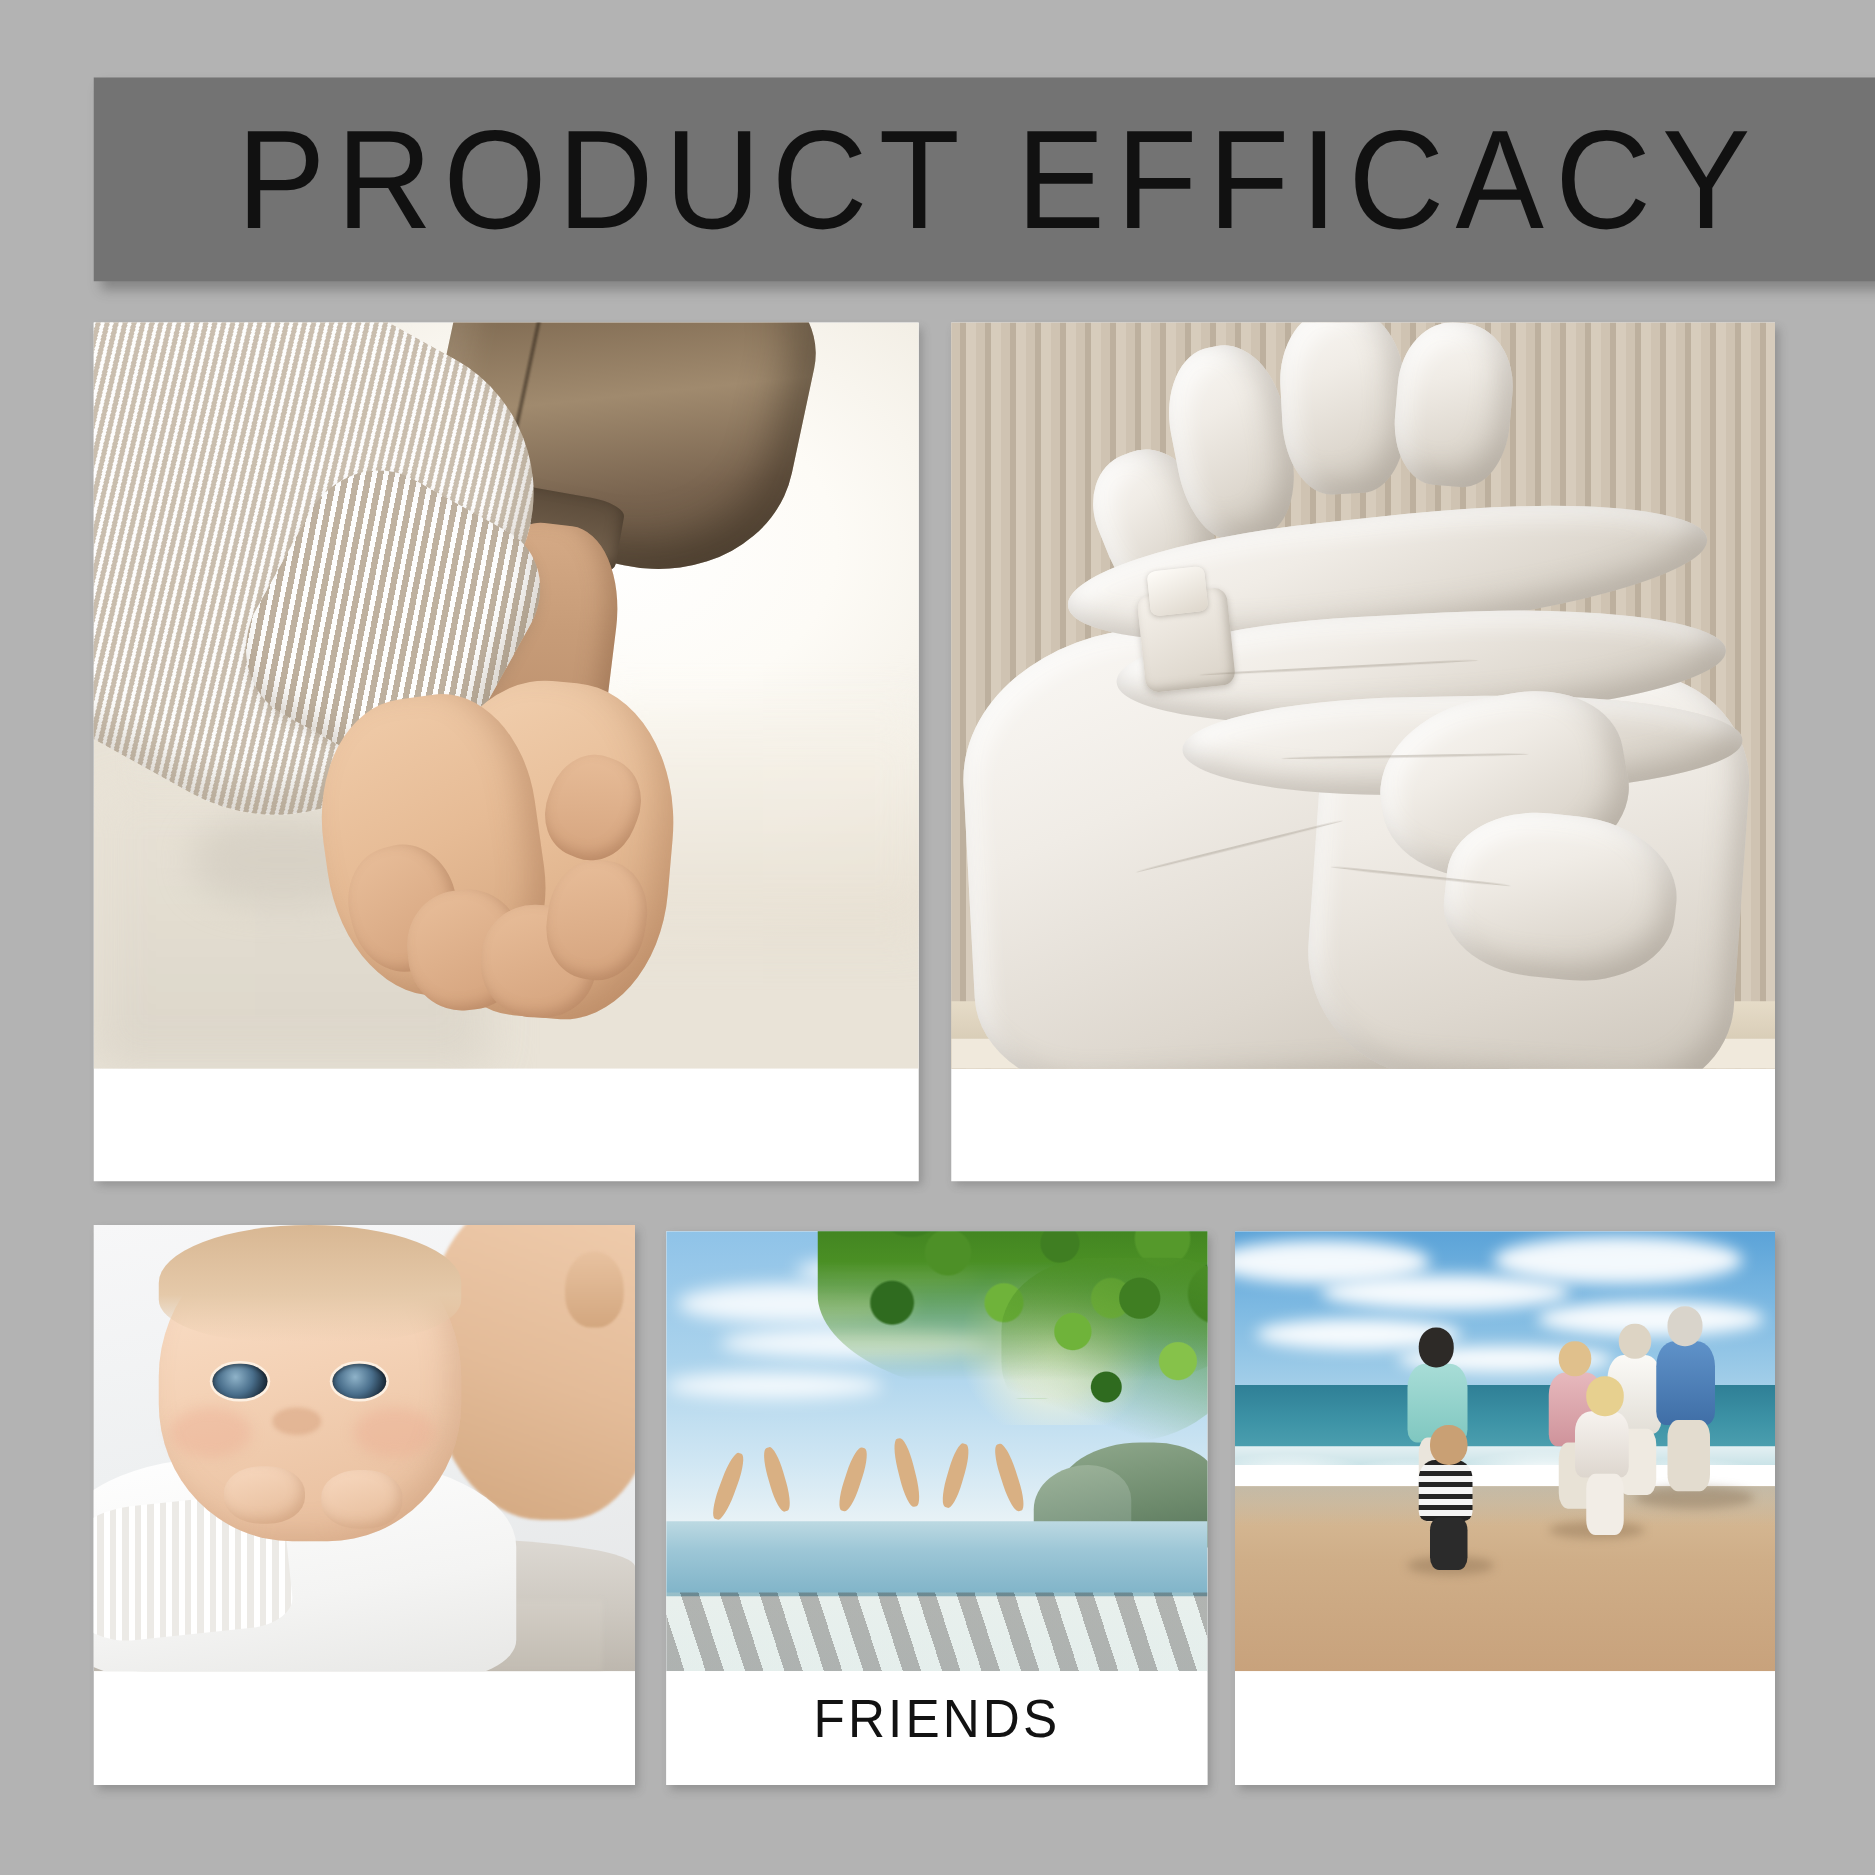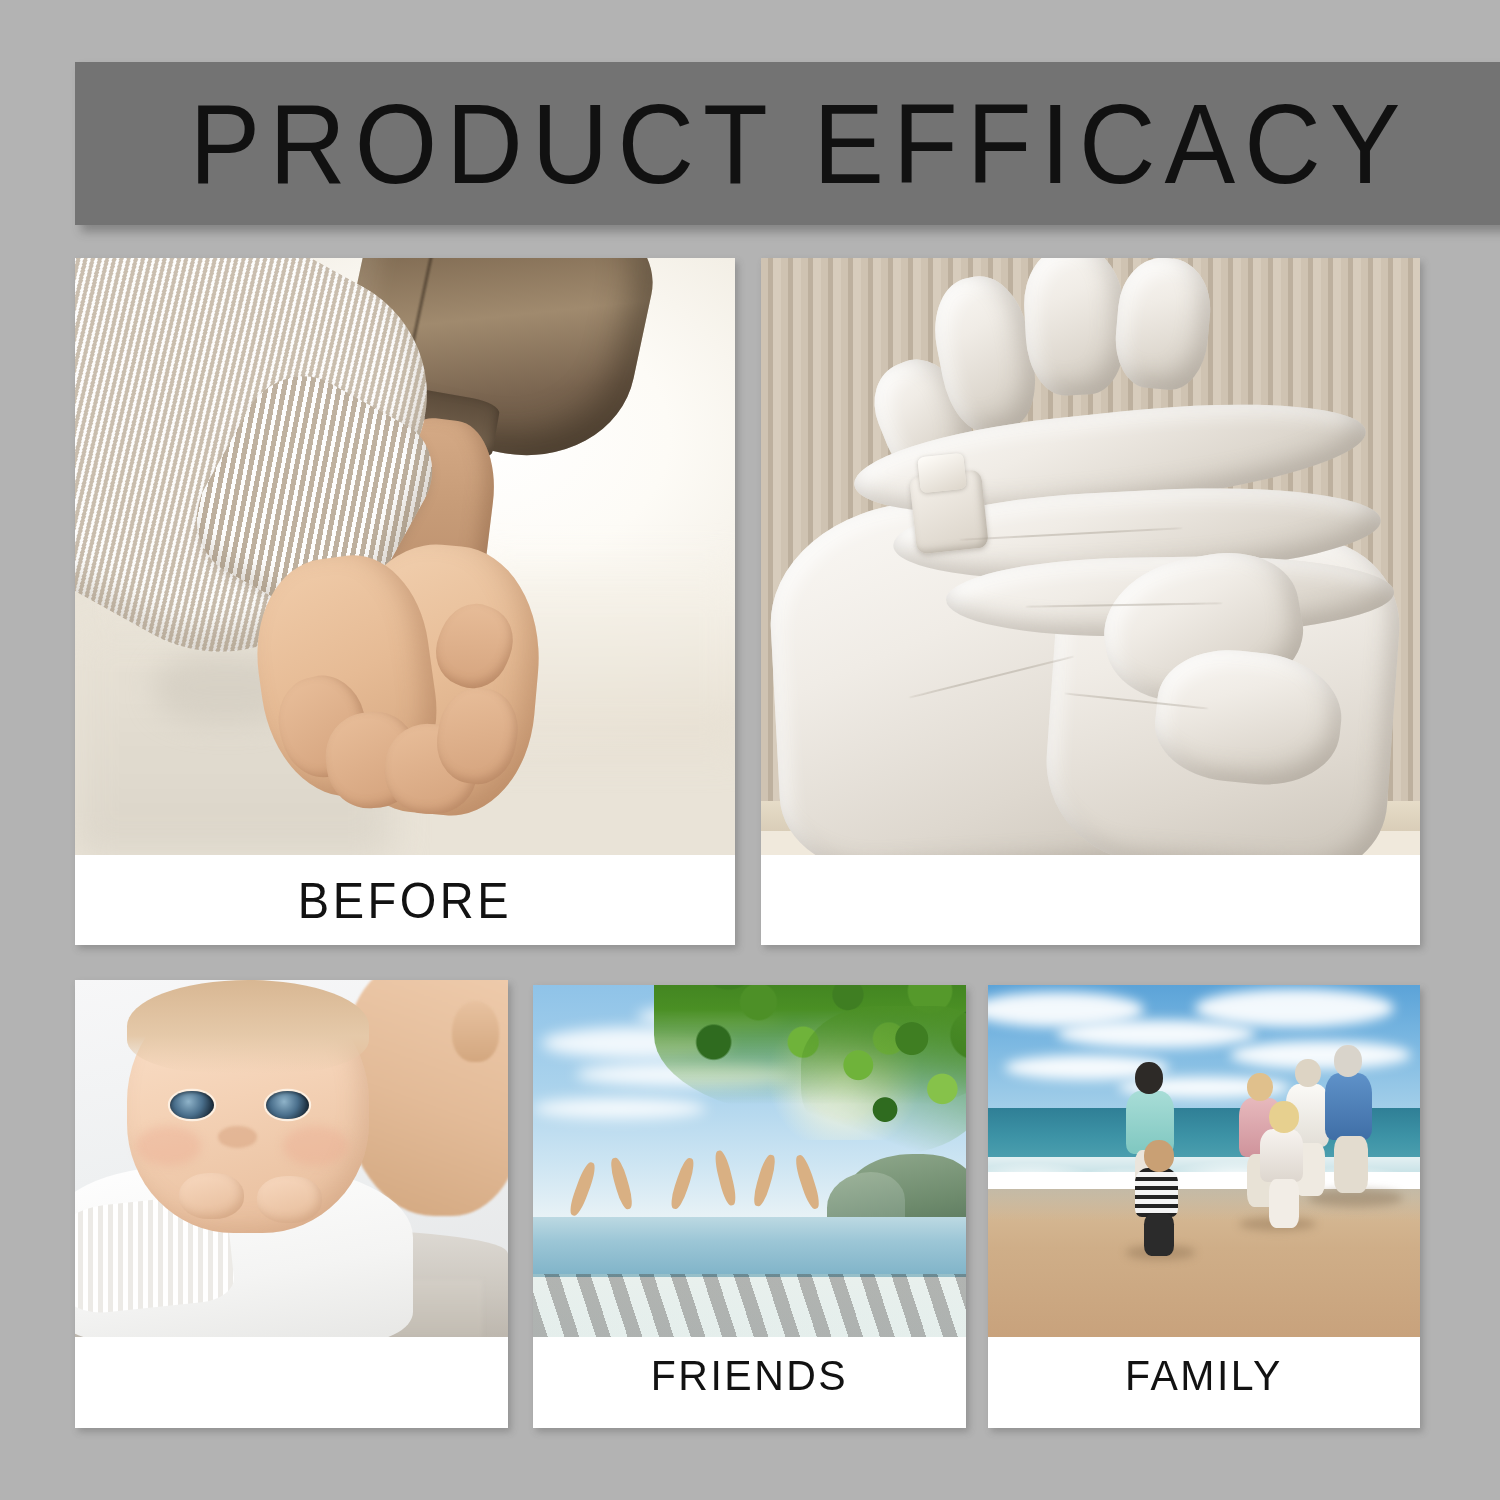--- a/index.html
+++ b/index.html
@@ -397,23 +397,20 @@
         <div class="bf-cuff"></div>
         <div class="bf-hand-r"></div>
         <div class="bf-hand-l"></div>
         <div class="bf-fing bf-f1"></div>
           <div class="bf-fing bf-f2"></div>
         <div class="bf-fing bf-f3"></div>
           <div class="bf-fing bf-f4"></div>
         <div class="bf-fing bf-thumb"></div>
       </div>
     </div>
-    <div class="caption caption-top">
-      <span class="caption-text">BEFORE</span>
-    </div>
   </div>
 
   <div class="card" id="card-after">
     <div class="photo">
       <div class="ph after-bg">
         <div class="af-floor"></div>
           <div class="af-floor2"></div>
         <div class="plaster af-tip af-t1"></div>
         <div class="plaster af-tip af-t2"></div>
         <div class="plaster af-tip af-t3"></div>
@@ -547,18 +544,15 @@
             <div class="fa-l"></div>
             <div class="fa-h"></div>
           </div>
         <div class="fa-fig fam2" style="position:absolute;inset:0;">
             <div class="fa-t"></div>
             <div class="fa-l"></div>
             <div class="fa-h"></div>
           </div>
       </div>
     </div>
-    <div class="caption caption-bot">
-      <span class="caption-text">FAMILY</span>
-    </div>
   </div>
 
 </div>
 
 </body></html>

